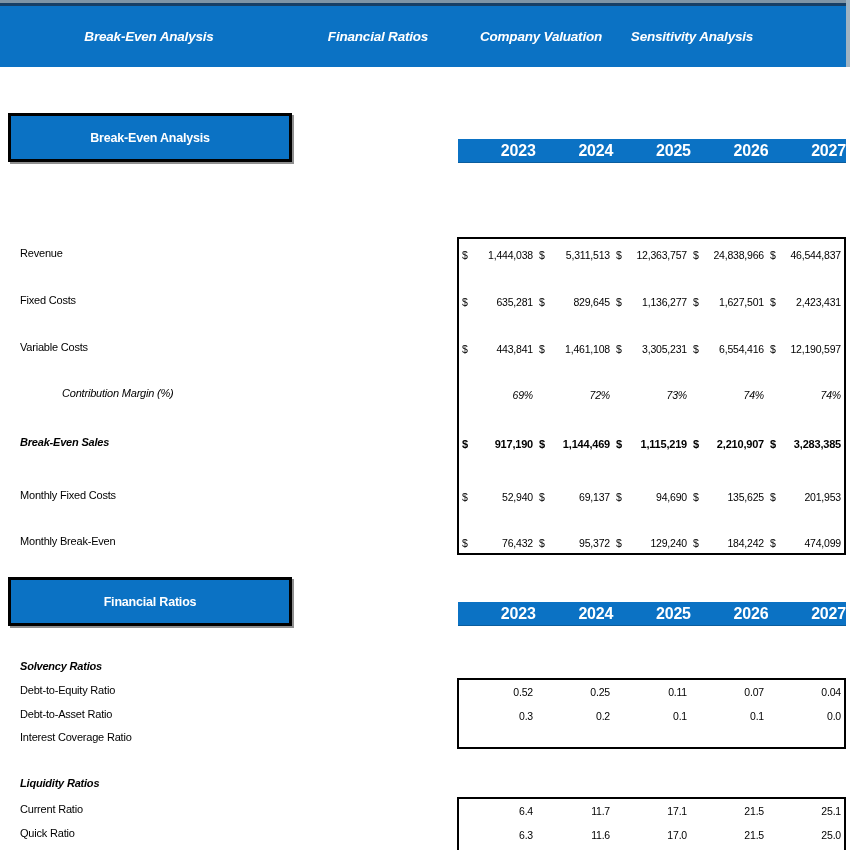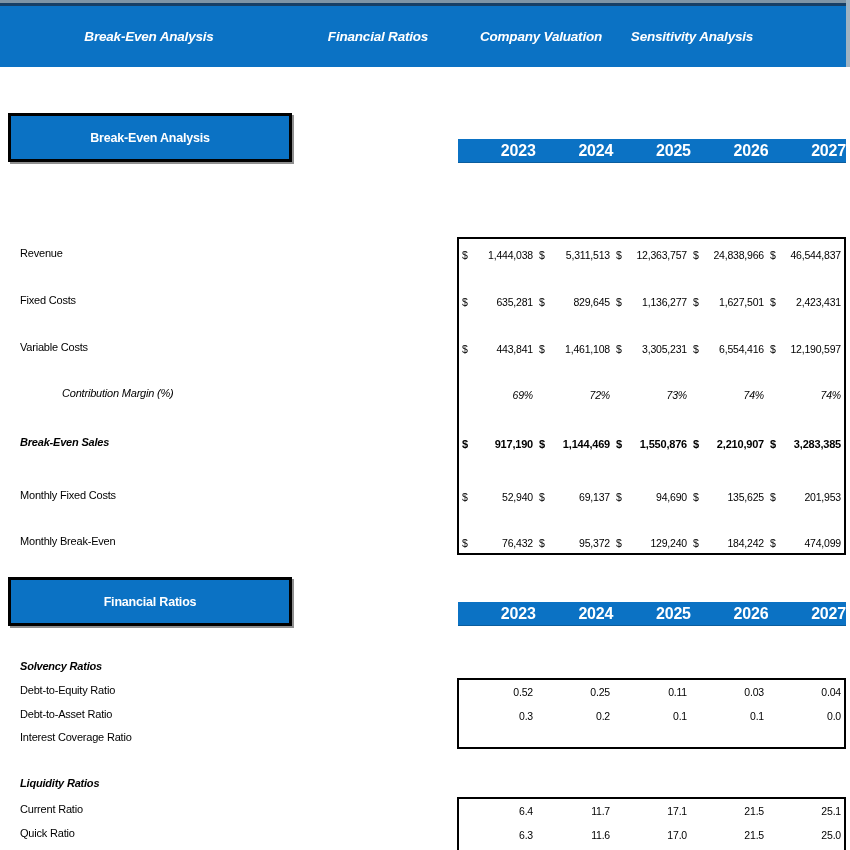--- a/index.html
+++ b/index.html
@@ -169,21 +169,21 @@
     <div class="tcell">
         <span>$</span>
         <span class="val">917,190</span>
       </div>
     <div class="tcell">
         <span>$</span>
         <span class="val">1,144,469</span>
       </div>
     <div class="tcell">
         <span>$</span>
-        <span class="val">1,550,876</span>
+        <span class="val">1,115,219</span>
       </div>
     <div class="tcell">
         <span>$</span>
         <span class="val">2,210,907</span>
       </div>
     <div class="tcell">
         <span>$</span>
         <span class="val">3,283,385</span>
       </div>
   </div>
@@ -253,21 +253,21 @@
     <div class="tcell">
         <span class="val">0.52</span>
       </div>
     <div class="tcell">
         <span class="val">0.25</span>
       </div>
     <div class="tcell">
         <span class="val">0.11</span>
       </div>
     <div class="tcell">
-        <span class="val">0.03</span>
+        <span class="val">0.07</span>
       </div>
     <div class="tcell">
         <span class="val">0.04</span>
       </div>
   </div>
   <div class="trow" style="top:36px">
     <div class="tcell">
         <span class="val">0.3</span>
       </div>
     <div class="tcell">

